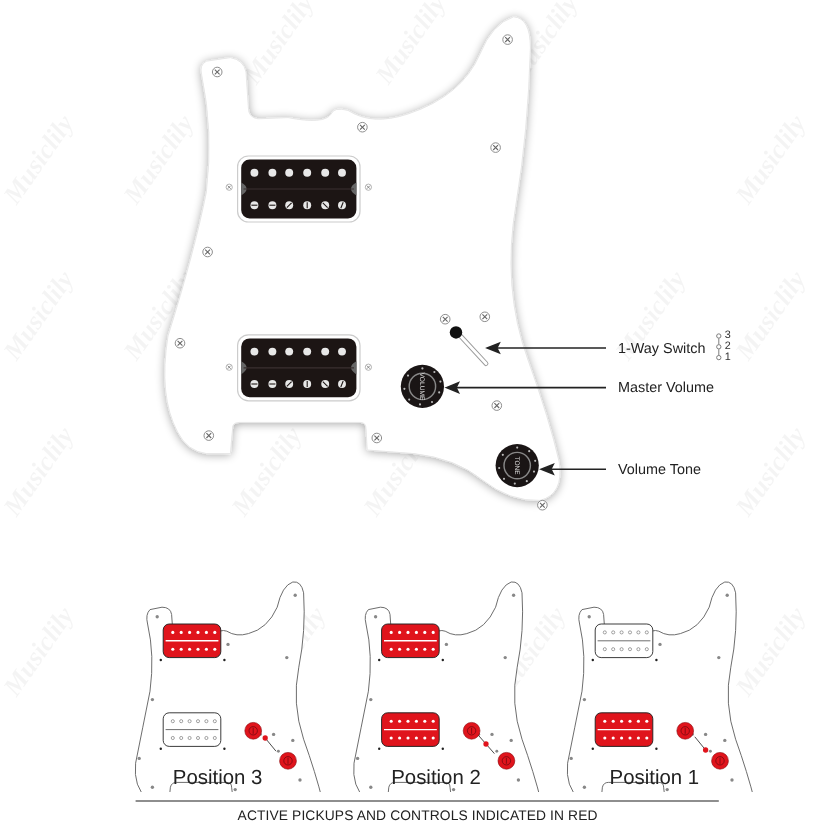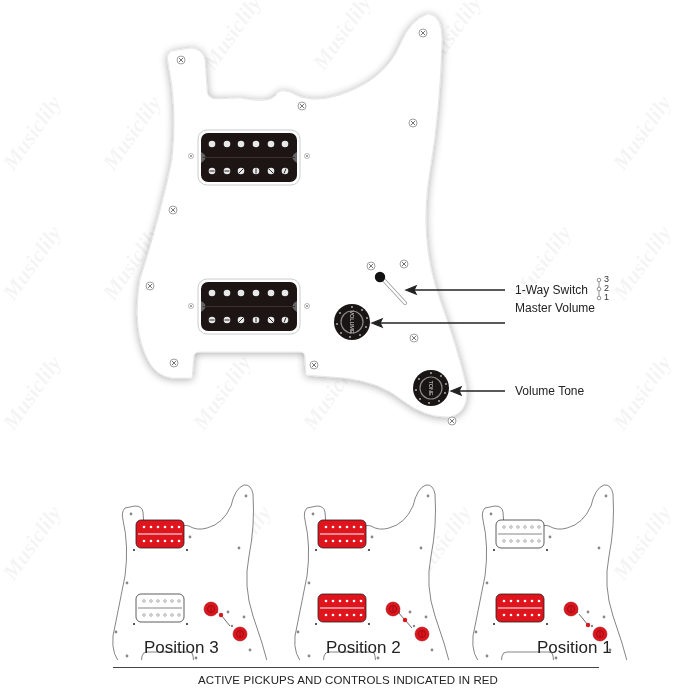--- a/index.html
+++ b/index.html
@@ -187,21 +187,21 @@
   <g fill="none" stroke="#777" stroke-width="0.8">
     <circle cx="599" cy="280" r="1.8"></circle>
       <circle cx="599" cy="289" r="1.8"></circle>
       <circle cx="599" cy="298" r="1.8"></circle>
     <line x1="599" y1="282" x2="599" y2="287"></line>
       <line x1="599" y1="291" x2="599" y2="296"></line>
   </g>
 </svg>
 
 <div class="label" style="left:515px;top:283px;">1-Way Switch</div>
-<div class="label" style="left:515px;top:301px;">Master Volume</div>
+<div class="label" style="left:515px;top:316px;">Master Volume</div>
 <div class="label" style="left:515px;top:384px;">Volume Tone</div>
 <div class="legend" style="left:604px;top:276px;">3</div>
 <div class="legend" style="left:604px;top:285px;">2</div>
 <div class="legend" style="left:604px;top:294px;">1</div>
 
 <svg class="abs" style="left:0;top:460px" width="700" height="200" viewBox="0 460 700 200">
   <defs>
     <g id="mini-guard">
       <path fill="#fff" stroke="#666" stroke-width="0.8" d="M6,22 Q2,26 4,34 Q10,60 6,90 Q0,120 -6,150 Q-8,170 4,180 L22,180 L23,170 Q24,166 28,166 L70,166 Q74,166 74,170 L75,178 L95,180 Q110,183 120,192 Q132,202 142,200 Q152,196 150,182 Q144,158 134,130 Q124,100 130,70 Q136,40 134,8 Q132,-2 125,-1 Q116,2 112,20 Q104,38 88,42 Q78,45 70,40 Q64,38 62,43 Q58,48 42,45 L30,45 Q25,45 25,40 L24,26 Q23,20 16,20 Z"></path>
       <g fill="#888">
@@ -296,16 +296,16 @@
     <use href="#hb-red" x="17" y="108"></use>
     <line x1="100" y1="128" x2="109" y2="139" stroke="#444" stroke-width="0.8"></line>
     <circle cx="109" cy="139" r="2.2" fill="#e0141c"></circle>
     <use href="#mini-knob" x="92" y="123"></use>
     <use href="#mini-knob" x="121" y="148"></use>
   </g>
 </svg>
 
 <div class="pos-label" style="left:144px;top:638px;">Position 3</div>
 <div class="pos-label" style="left:326px;top:638px;text-align:center;">Position 2</div>
-<div class="pos-label" style="left:508px;top:638px;margin-left:29px;">Position 1</div>
+<div class="pos-label" style="left:508px;top:638px;">Position 1</div>
 
 <div class="rule"></div>
 <div class="footer-text">ACTIVE PICKUPS AND CONTROLS INDICATED IN RED</div>
 
 </body></html>

